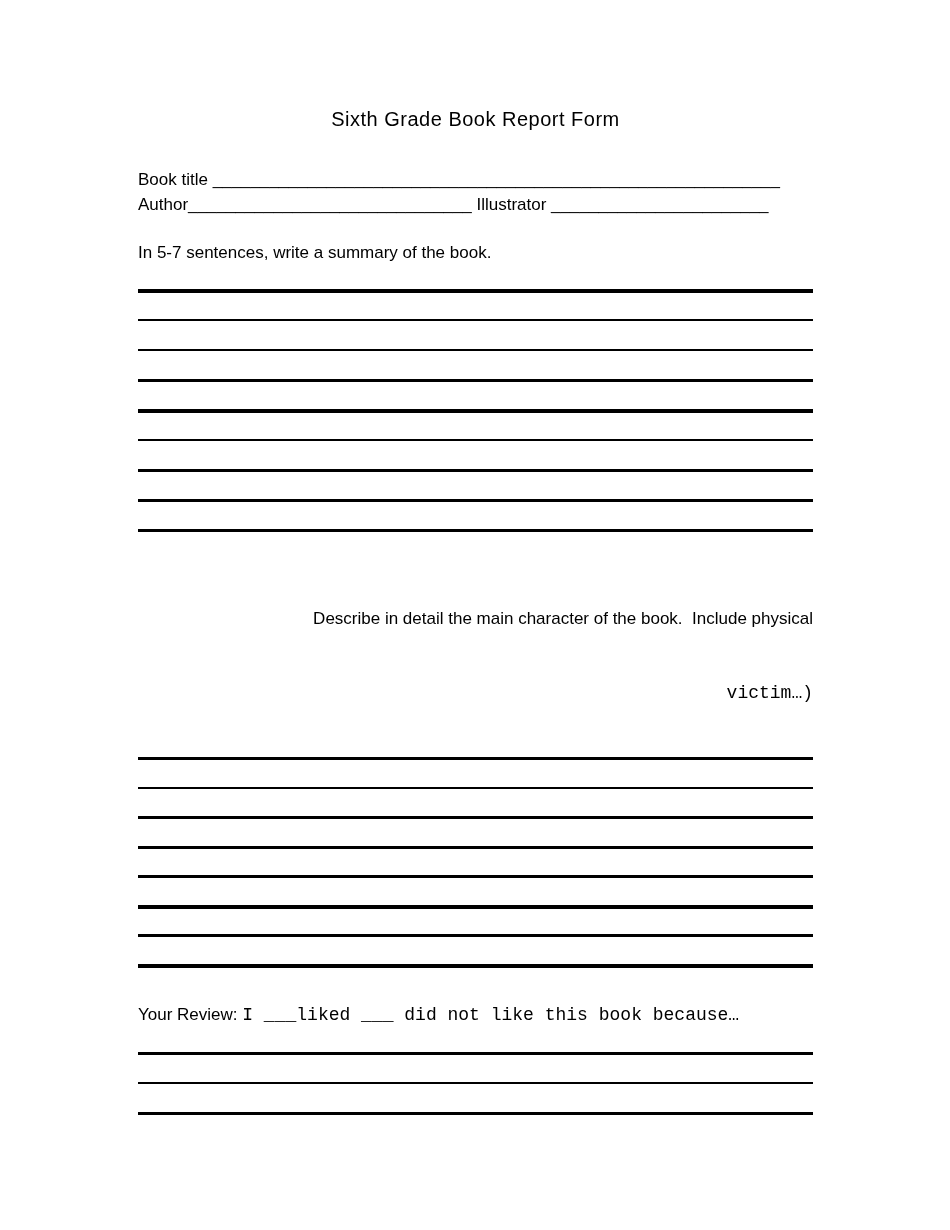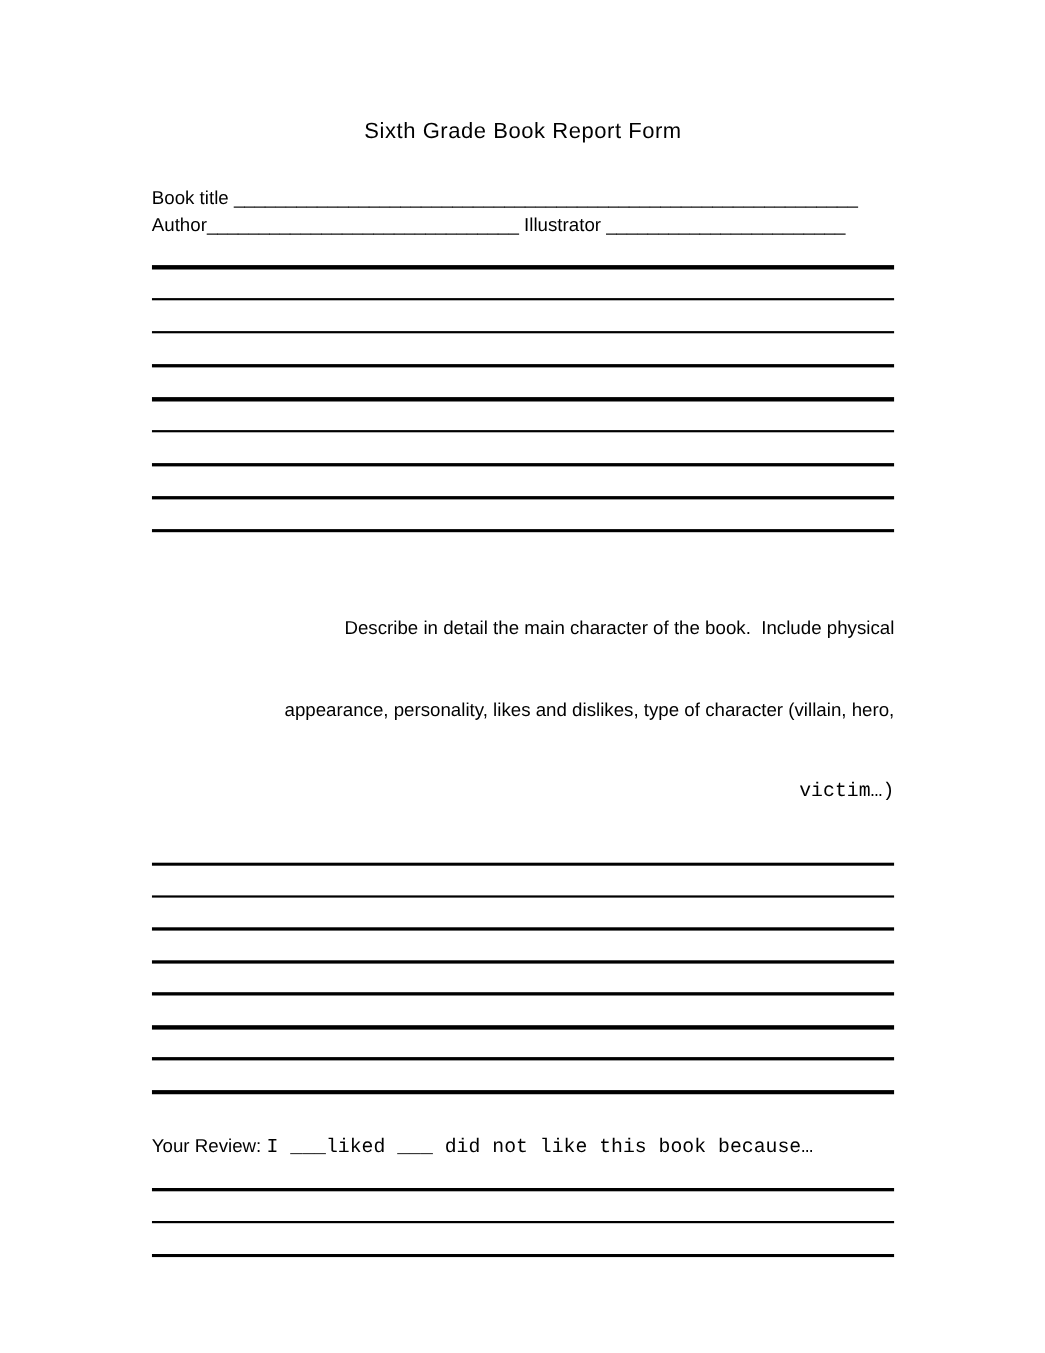--- a/index.html
+++ b/index.html
@@ -70,35 +70,35 @@
 <div class="page">
   <div class="content">
 
     <h1 class="title">Sixth Grade Book Report Form</h1>
 
     <div class="fields">
       <div class="field-row"><span>Book title </span><span class="blank">____________________________________________________________</span></div>
       <div class="field-row"><span>Author</span><span class="blank">______________________________</span><span> Illustrator </span><span class="blank">_______________________</span></div>
     </div>
 
+    <p class="prompt prompt-summary">In 5-7 sentences, write a summary of the book.</p>
     <div class="rules rules-summary">
         <div class="rule" style="height: 4px; margin-bottom: 26px; background: rgb(0, 0, 0);"></div>
         <div class="rule" style="height: 2px; margin-bottom: 28px; background: rgb(0, 0, 0);"></div>
         <div class="rule" style="height: 2px; margin-bottom: 28px; background: rgb(0, 0, 0);"></div>
         <div class="rule" style="height: 3px; margin-bottom: 27px; background: rgb(0, 0, 0);"></div>
         <div class="rule" style="height: 4px; margin-bottom: 26px; background: rgb(0, 0, 0);"></div>
         <div class="rule" style="height: 2px; margin-bottom: 28px; background: rgb(0, 0, 0);"></div>
         <div class="rule" style="height: 3px; margin-bottom: 27px; background: rgb(0, 0, 0);"></div>
         <div class="rule" style="height: 3px; margin-bottom: 27px; background: rgb(0, 0, 0);"></div>
         <div class="rule" style="height: 3px; margin-bottom: 27px; background: rgb(0, 0, 0);"></div>
       </div>
 
     <div class="prompt prompt-character">
       <div>Describe in detail the main character of the book.  Include physical</div>
-      <div>appearance, personality, likes and dislikes, type of character (villain, hero,</div>
       <div class="serif">victim…)</div>
     </div>
     <div class="rules rules-character">
         <div class="rule" style="height: 3px; margin-bottom: 26.5px; background: rgb(0, 0, 0);"></div>
         <div class="rule" style="height: 2px; margin-bottom: 27.5px; background: rgb(0, 0, 0);"></div>
         <div class="rule" style="height: 3px; margin-bottom: 26.5px; background: rgb(0, 0, 0);"></div>
         <div class="rule" style="height: 3px; margin-bottom: 26.5px; background: rgb(0, 0, 0);"></div>
         <div class="rule" style="height: 3px; margin-bottom: 26.5px; background: rgb(0, 0, 0);"></div>
         <div class="rule" style="height: 4px; margin-bottom: 25.5px; background: rgb(0, 0, 0);"></div>
         <div class="rule" style="height: 3px; margin-bottom: 26.5px; background: rgb(0, 0, 0);"></div>

